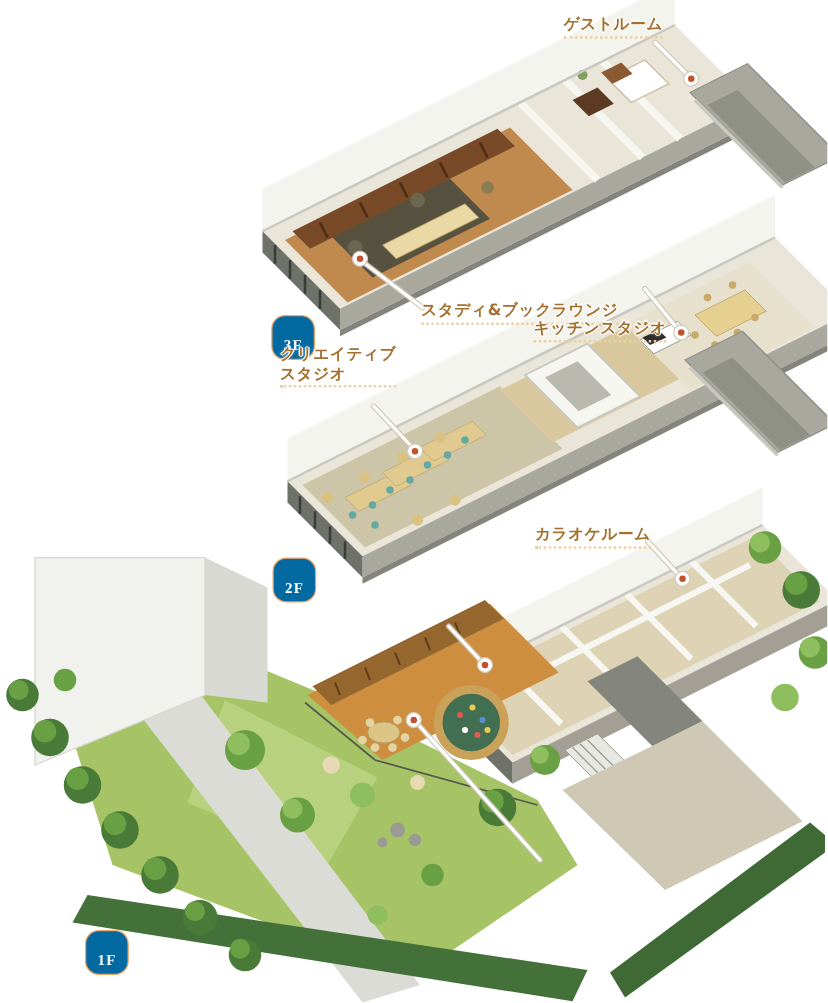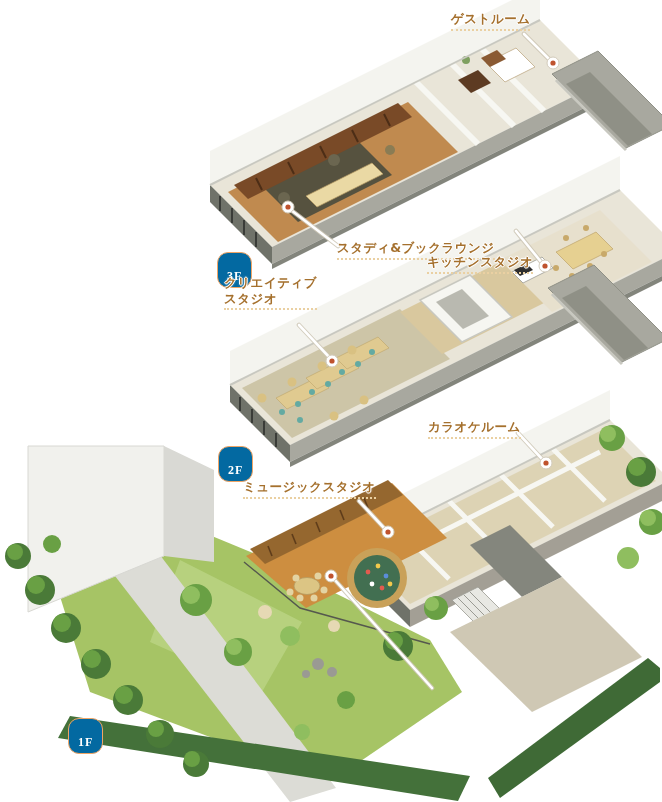--- a/index.html
+++ b/index.html
@@ -326,21 +326,20 @@
       <circle cx="388" cy="532" r="2.6" class="marker-inner"></circle>
       <line x1="334" y1="579" x2="432" y2="688" class="leader-under"></line>
       <line x1="334" y1="579" x2="432" y2="688" class="leader-over"></line>
       <circle cx="331" cy="576" r="6" class="marker-outer"></circle>
       <circle cx="331" cy="576" r="2.6" class="marker-inner"></circle>
     </svg>
 
   <div id="callout-layer">
     <div class="floor-badge" style="left:217px;top:252px;">3F</div>
     <div class="floor-badge" style="left:218px;top:446px;text-align:right;">2F</div>
-    <div class="floor-badge" style="left:68px;top:718px;">1F</div>
+    <div class="floor-badge" style="left:68px;top:744px;">1F</div>
   <div class="callout-label" style="left: 451px; top: 11px;"><span class="ul">ゲストルーム</span></div>
       <div class="callout-label" style="left: 337px; top: 240px;"><span class="ul">スタディ&amp;ブックラウンジ</span></div>
       <div class="callout-label" style="left: 427px; top: 210px; margin-top: 44px;"><span class="ul">キッチンスタジオ</span></div>
       <div class="callout-label" style="left: 224px; top: 275px;"><span class="ul">クリエイティブ<br>スタジオ</span></div>
       <div class="callout-label" style="left: 428px; top: 397px; margin-top: 22px;"><span class="ul">カラオケルーム</span></div>
-      <div class="callout-label" style="left: 243px; top: 479px;"><span class="ul">ミュージックスタジオ</span></div>
     </div>
 </div>
 
 </body></html>

